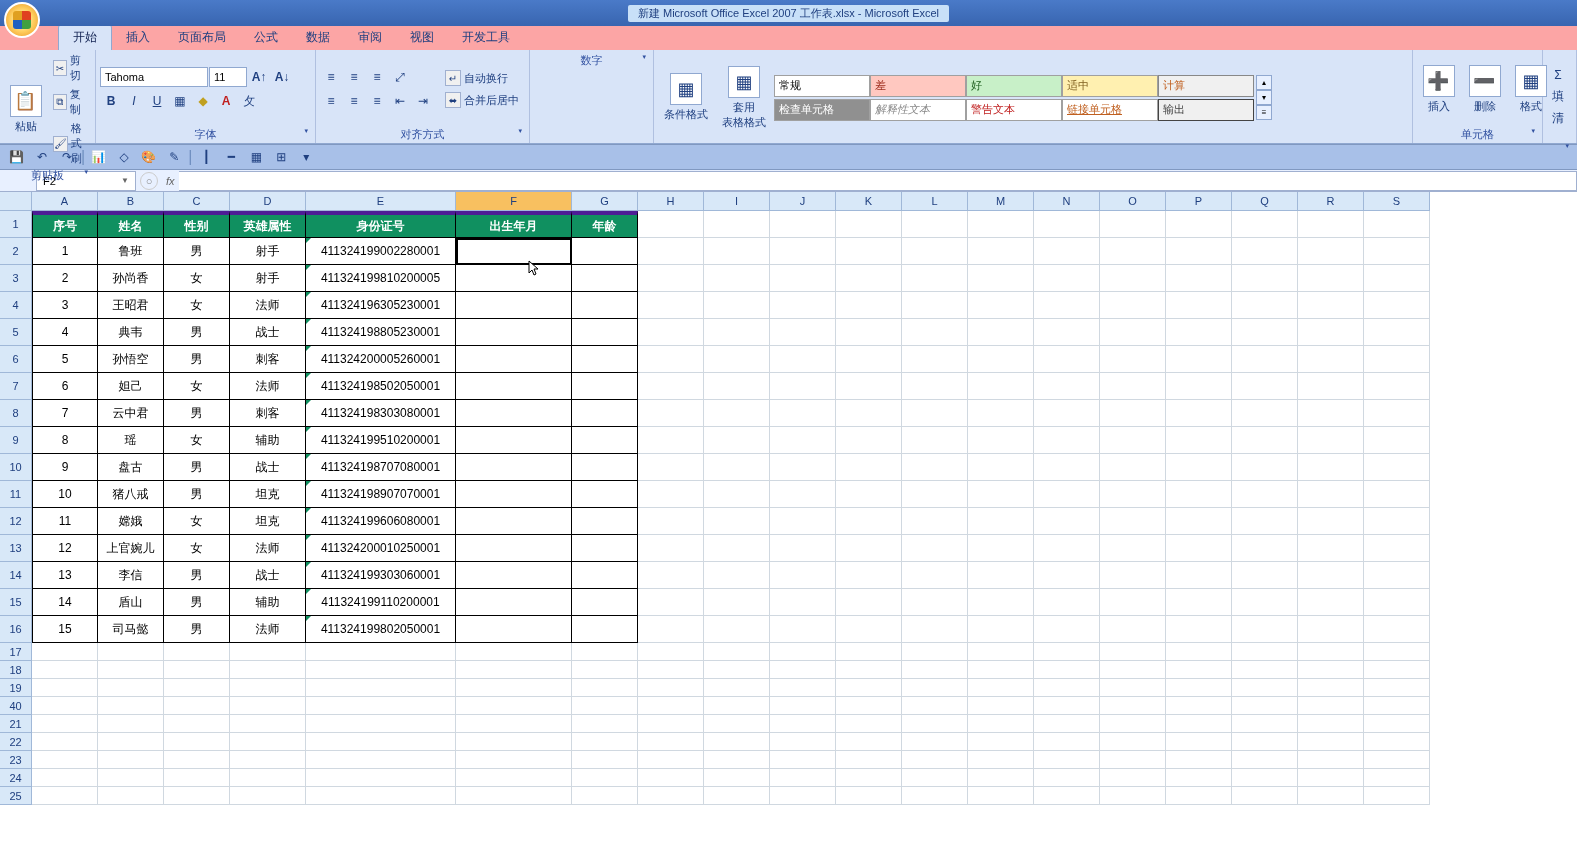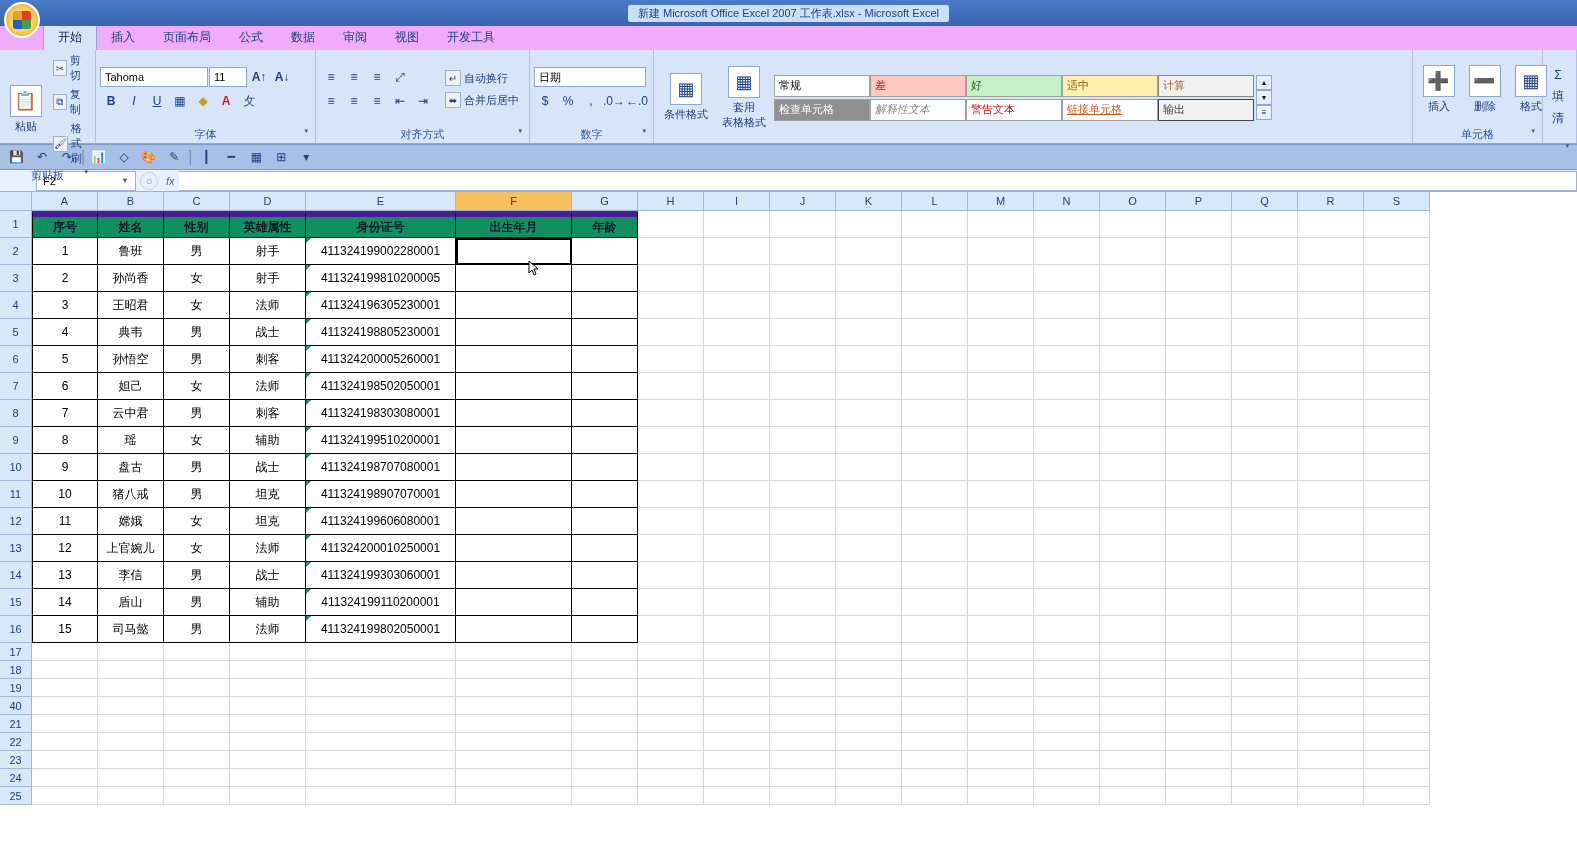--- a/index.html
+++ b/index.html
@@ -5,21 +5,21 @@
 * { margin:0; padding:0; box-sizing:border-box; font-family:"Microsoft YaHei",Tahoma,Arial,sans-serif; }
 body { background:#b8c8e8; overflow:hidden; width:1577px; height:866px; }
 
 
 .titlebar { height:26px; background:linear-gradient(#4a7ac8,#3865b0); display:flex; align-items:center; justify-content:center; position:relative; }
 .titlebar .office-btn { position:absolute; left:4px; top:2px; width:36px; height:36px; border-radius:50%; background:radial-gradient(#fff,#ffd060,#e89020); border:2px solid #fff; z-index:10; display:flex; align-items:center; justify-content:center; }
 .titlebar .office-btn .logo { width:18px; height:18px; background:conic-gradient(#e04020 0 90deg,#40a040 90deg 180deg,#2060c0 180deg 270deg,#e0a020 270deg); border-radius:3px; }
 .titlebar .title-text { background:#c8e0f8; color:#204080; font-size:11px; padding:1px 10px; border-radius:2px; }
 
 
-.ribbon-tabs { height:24px; background:#f0abfc; display:flex; align-items:flex-end; padding-left:43px; }
+.ribbon-tabs { height:24px; background:#fca5a5; display:flex; align-items:flex-end; padding-left:58px; }
 .ribbon-tabs .tab { padding:4px 14px; font-size:12px; color:#204080; cursor:pointer; }
 .ribbon-tabs .tab.active { background:#d8e4f8; border-radius:4px 4px 0 0; border:1px solid #90a8d0; border-bottom:none; color:#102050; }
 
 
 .ribbon { height:94px; background:#d8e4f8; display:flex; border-bottom:1px solid #90a8d0; }
 .ribbon-group { border-right:1px solid #b0c0e0; display:flex; flex-direction:column; padding:2px 4px 0; }
 .ribbon-group .body { flex:1; display:flex; align-items:center; gap:2px; }
 .ribbon-group .label { text-align:center; font-size:11px; color:#3050a0; padding:1px 0; position:relative; }
 .ribbon-group .label::after { content:"▾"; position:absolute; right:3px; font-size:7px; color:#3050a0; }
 
@@ -73,21 +73,21 @@
 .col-headers { position:absolute; left:32px; top:0; height:19px; display:flex; }
 .col-h { background:#d8e8f8; border-right:1px solid #a0b8d8; border-bottom:1px solid #a0b8d8; text-align:center; font-size:11px; color:#204080; line-height:19px; }
 .col-h.active { background:#f8c060; }
 .row-headers { position:absolute; left:0; top:19px; width:32px; }
 .row-h { height:27px; background:#d8e8f8; border-right:1px solid #a0b8d8; border-bottom:1px solid #a0b8d8; text-align:center; font-size:11px; color:#204080; line-height:27px; }
 .row-h.small { height:18px; line-height:18px; }
 .cells { position:absolute; left:32px; top:19px; }
 .data-row { display:flex; height:27px; }
 .data-row.small { height:18px; }
 .cell { border-right:1px solid #d0d8e0; border-bottom:1px solid #d0d8e0; font-size:12px; display:flex; align-items:center; justify-content:center; background:#fff; overflow:hidden; }
-.hdr-cell { background:#109060; color:#0f172a; font-weight:bold; border-right:1px solid #000; border-bottom:1px solid #000; border-top:6px solid #4c1d95; }
+.hdr-cell { background:#109060; color:#ffffff; font-weight:bold; border-right:1px solid #000; border-bottom:1px solid #000; border-top:4px solid #4c1d95; }
 .hdr-cell:first-child { border-left:1px solid #000; }
 .bordered { border:1px solid #000; border-top:none; border-left:none; }
 .bordered.first { border-left:1px solid #000; }
 .id-cell { position:relative; }
 .id-cell::before { content:""; position:absolute; left:0; top:0; width:0; height:0; border-left:5px solid #109060; border-bottom:5px solid transparent; }
 .active-cell { border:2px solid #000 !important; }
 
 .cursor-ptr { position:absolute; width:12px; height:18px; pointer-events:none; }
 </style>
 </head>
@@ -193,32 +193,20 @@
         <div class="small-btn">
             <span class="ic">⬌</span>
             <span>合并后居中</span>
           </div>
       </div>
     </div>
     <div class="label">对齐方式</div>
   </div>
 
   <div class="ribbon-group" style="width:124px">
-    <div class="body">
-        <div class="col" style="gap:4px">
-      <input class="num-fmt" value="日期" style="">
-      <div class="row">
-        <span class="ic-btn">$</span>
-        <span class="ic-btn">%</span>
-        <span class="ic-btn">,</span>
-        <span class="ic-btn">.0→</span>
-        <span class="ic-btn">←.0</span>
-      </div>
-    </div>
-      </div>
     <div class="label">数字</div>
   </div>
 
   <div class="ribbon-group" style="flex:1">
     <div class="body">
       <div class="big-btn">
         <div class="icn">▦</div>
         <span>条件格式</span>
       </div>
       <div class="big-btn">

